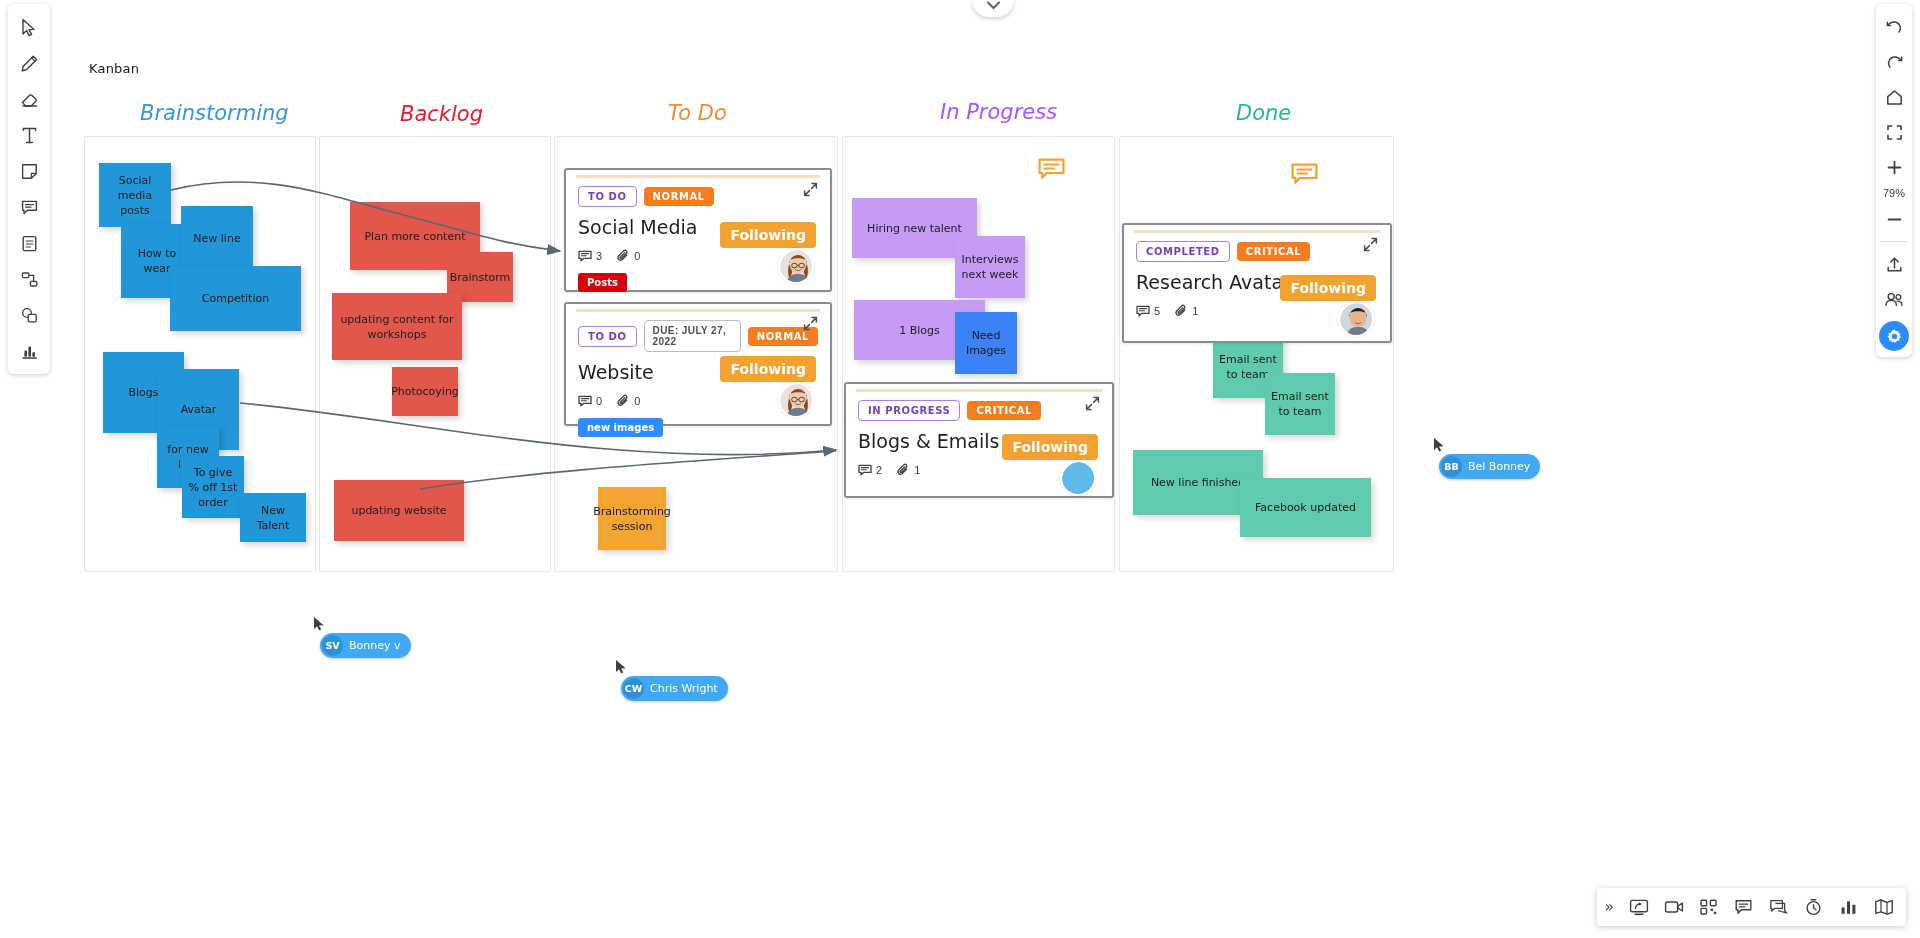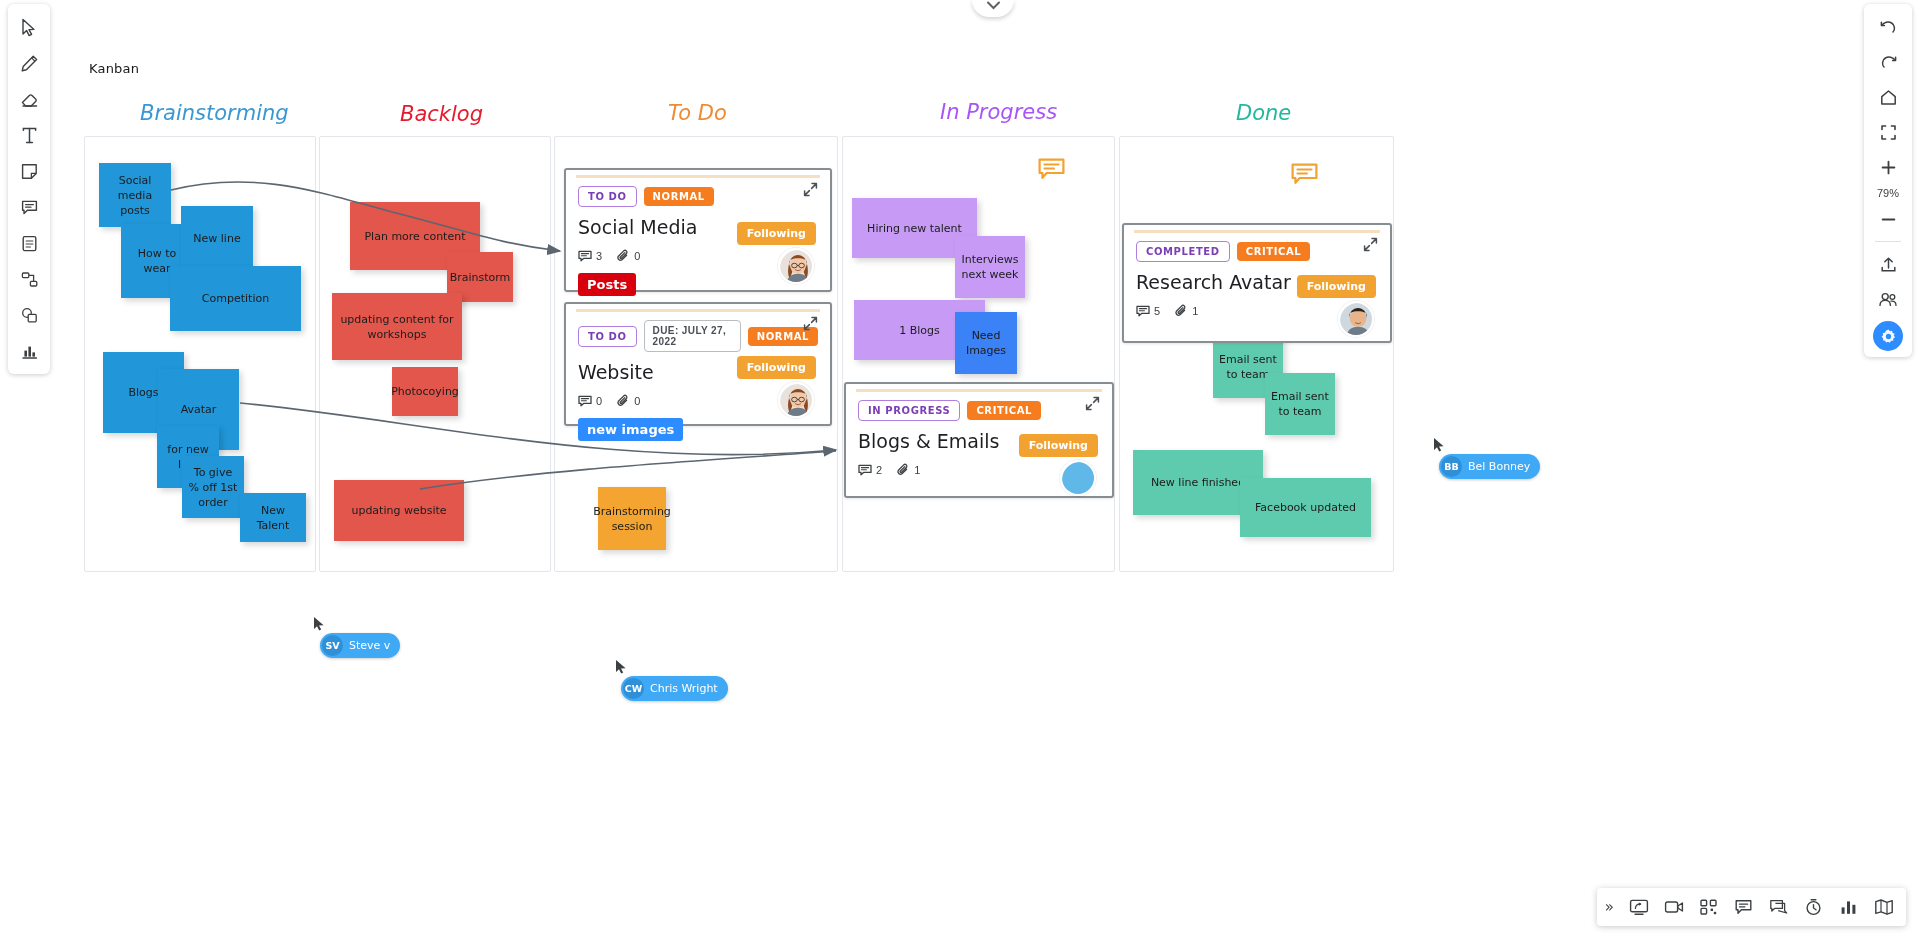--- a/index.html
+++ b/index.html
@@ -25,21 +25,21 @@
     width: 36px; height: 34px;
     display: flex; align-items: center; justify-content: center;
     border-radius: 4px; cursor: pointer; color: #3c4043;
   }
   .tool-btn.active { background:#fff; }
   .tool-btn svg { display:block; }
 
   
   .right-toolbar {
     position: absolute; right: 8px; top: 4px;
-    width: 48px; padding: 6px 0;
+    width: 36px; padding: 6px 0;
     background:#fff; border-radius: 6px;
     box-shadow: 0 1px 5px rgba(0,0,0,.20);
     display:flex; flex-direction:column; align-items:center; gap:1px;
     z-index:40;
   }
   .zoom-label {
     font-size: 11px; color:#3c4043; height: 16px; line-height:16px;
     user-select:none;
   }
   .rt-divider { width: 26px; height:1px; background:#e0e0e0; margin:4px 0; }
@@ -118,26 +118,26 @@
     font-size: 19px; font-weight:400; color:#1d1f22; margin-top: 9px;
   }
   .meta-row {
     display:flex; align-items:center; gap:6px; margin-top: 11px;
     font-size: 11px; color:#3c4043;
   }
   .meta-item { display:flex; align-items:center; gap:4px; }
   .tag-chip {
     display:inline-block; margin-top:10px;
     font-family:"DejaVu Sans", sans-serif;
-    font-size:13px; font-weight:700; color:#fff;
+    font-size:10px; font-weight:700; color:#fff;
     padding: 4px 9px; border-radius: 3px;
   }
   .following-badge {
     position:absolute; font-family:"DejaVu Sans", sans-serif;
-    font-size:11px; font-weight:700; color:#fff;
+    font-size:14px; font-weight:700; color:#fff;
     background:#f2a231; padding:5px 10px; border-radius:4px;
   }
   .avatar {
     position:absolute; border-radius:50%;
     overflow:hidden; border: 2px solid #fff;
     box-shadow: 0 0 0 1px rgba(0,0,0,.06);
   }
   .expand-ico { position:absolute; cursor:pointer; color:#4a4f55; }
 
   
@@ -571,21 +571,21 @@
         </svg></div>
     </div>
 
   <div id="presence-layer">
       <div class="cursor-arrow" style="left: 313px; top: 616px;"><svg width="13" height="17" viewBox="0 0 13 17">
           <path d="M1 1 L1 13 L4 10.2 L6.2 14.6 L8.2 13.6 L6 9.4 L10.6 9.2 Z" fill="#3c4043"></path>
         </svg></div>
       <div class="presence" style="left: 320px; top: 633px;">
         <div class="presence-pill">
           <div class="presence-initials">SV</div>
-          <div class="presence-name">Steve v</div>
+          <div class="presence-name">Bonney v</div>
         </div>
       </div>
       <div class="cursor-arrow" style="left: 615px; top: 659px;"><svg width="13" height="17" viewBox="0 0 13 17">
           <path d="M1 1 L1 13 L4 10.2 L6.2 14.6 L8.2 13.6 L6 9.4 L10.6 9.2 Z" fill="#3c4043"></path>
         </svg></div>
       <div class="presence" style="left: 621px; top: 676px;">
         <div class="presence-pill">
           <div class="presence-initials">CW</div>
           <div class="presence-name">Chris Wright</div>
         </div>

